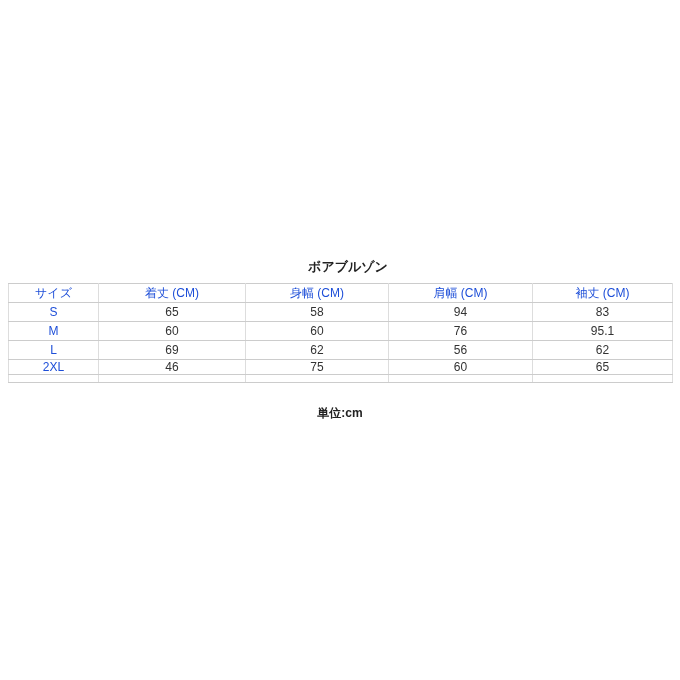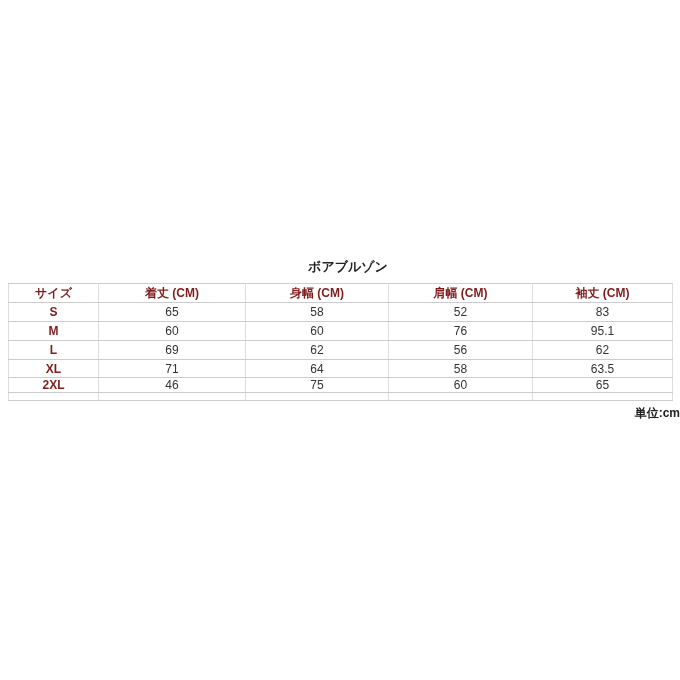--- a/index.html
+++ b/index.html
@@ -42,39 +42,39 @@
     border-right: 1px solid #dddddd;
     text-align: center;
     vertical-align: middle;
     font-size: 12px;
     padding: 0;
     line-height: 1;
     overflow: hidden;
     white-space: nowrap;
   }
   table.size-table th {
-    font-weight: bold;
-    color: #7f1d1d;
+    font-weight: normal;
+    color: #1d4ed8;
   }
   table.size-table td {
     font-weight: normal;
     color: #333333;
     border-radius: 6px;
   }
   tr.r-head  { height: 19px; }
   tr.r-data  { height: 19px; }
   tr.r-xl    { height: 18px; }
   tr.r-last  { height: 15px; }
   tr.r-empty { height: 8px;  }
   .unit-note {
     position: absolute;
     top: 405px;
     left: 0;
     width: 680px;
-    text-align: right;
+    text-align: center;
     font-size: 12px;
     font-weight: bold;
     color: #222222;
   }
 </style>
 </head>
 <body>
 
 <div class="chart-title">ボアブルゾン</div>
 
@@ -91,43 +91,36 @@
       <th>サイズ</th>
       <th>着丈 (CM)</th>
       <th>身幅 (CM)</th>
       <th>肩幅 (CM)</th>
       <th>袖丈 (CM)</th>
     </tr>
     <tr class="r-data">
       <th>S</th>
       <td>65</td>
       <td>58</td>
-      <td>52</td>
+      <td>94</td>
       <td>83</td>
     </tr>
     <tr class="r-data">
       <th>M</th>
       <td>60</td>
       <td>60</td>
       <td>76</td>
       <td>95.1</td>
     </tr>
     <tr class="r-data">
       <th>L</th>
       <td>69</td>
       <td>62</td>
       <td>56</td>
       <td>62</td>
-    </tr>
-    <tr class="r-xl">
-      <th>XL</th>
-      <td>71</td>
-      <td>64</td>
-      <td>58</td>
-      <td>63.5</td>
     </tr>
     <tr class="r-last">
       <th>2XL</th>
       <td>46</td>
       <td>75</td>
       <td>60</td>
       <td>65</td>
     </tr>
     <tr class="r-empty">
       <th></th>

